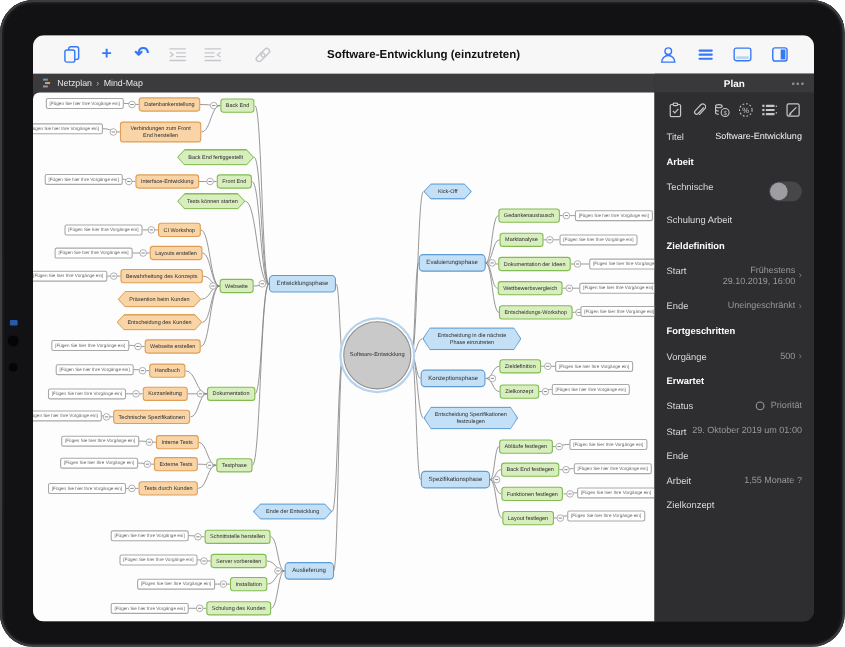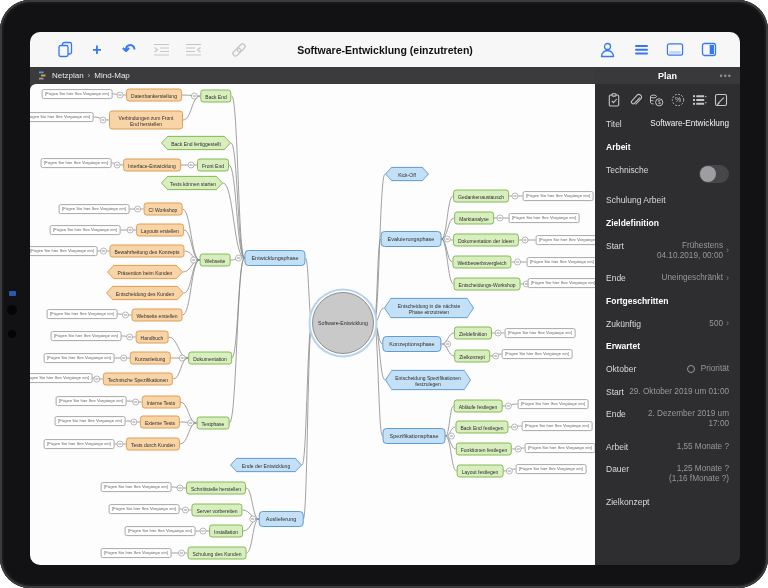--- a/index.html
+++ b/index.html
@@ -553,69 +553,60 @@
             </div>
           </div>
           <div class="prow">
             <span class="plbl">Schulung Arbeit</span>
             <div class="pright"></div>
           </div>
           <div class="psec">Zieldefinition</div>
           <div class="prow">
             <span class="plbl">Start</span>
             <div class="pright">
-              <div class="pvals">Frühestens<div>04.10.2019, 00:00</div></div>
+              <div class="pvals">Frühestens<div>29.10.2019, 16:00</div></div>
               <span class="chev">›</span>
             </div>
           </div>
           <div class="prow">
             <span class="plbl">Ende</span>
             <div class="pright">
               <div class="pvals">Uneingeschränkt</div>
               <span class="chev">›</span>
             </div>
           </div>
           <div class="psec">Fortgeschritten</div>
           <div class="prow">
-            <span class="plbl">Zukünftig</span>
+            <span class="plbl">Vorgänge</span>
             <div class="pright">
               <div class="pvals">500</div>
               <span class="chev">›</span>
             </div>
           </div>
           <div class="psec">Erwartet</div>
           <div class="prow">
-            <span class="plbl">Oktober</span>
+            <span class="plbl">Status</span>
             <div class="pright">
               <span class="statdot"></span>
               <div class="pvals">Priorität</div>
             </div>
           </div>
           <div class="prow">
             <span class="plbl">Start</span>
             <div class="pright">
               <div class="pvals">29. Oktober 2019 um 01:00</div>
             </div>
           </div>
           <div class="prow">
             <span class="plbl">Ende</span>
-            <div class="pright">
-              <div class="pvals">2. Dezember 2019 um 17:00</div>
-            </div>
           </div>
           <div class="prow">
             <span class="plbl">Arbeit</span>
             <div class="pright">
               <div class="pvals">1,55 Monate ?</div>
-            </div>
-          </div>
-          <div class="prow">
-            <span class="plbl">Dauer</span>
-            <div class="pright">
-              <div class="pvals">1,25 Monate ?<div>(1,16 fMonate ?)</div></div>
             </div>
           </div>
           <div class="prow">
             <span class="plbl">Zielkonzept</span>
             <div class="pright"></div>
           </div>
         </div>
     </div>
 
   </div>

